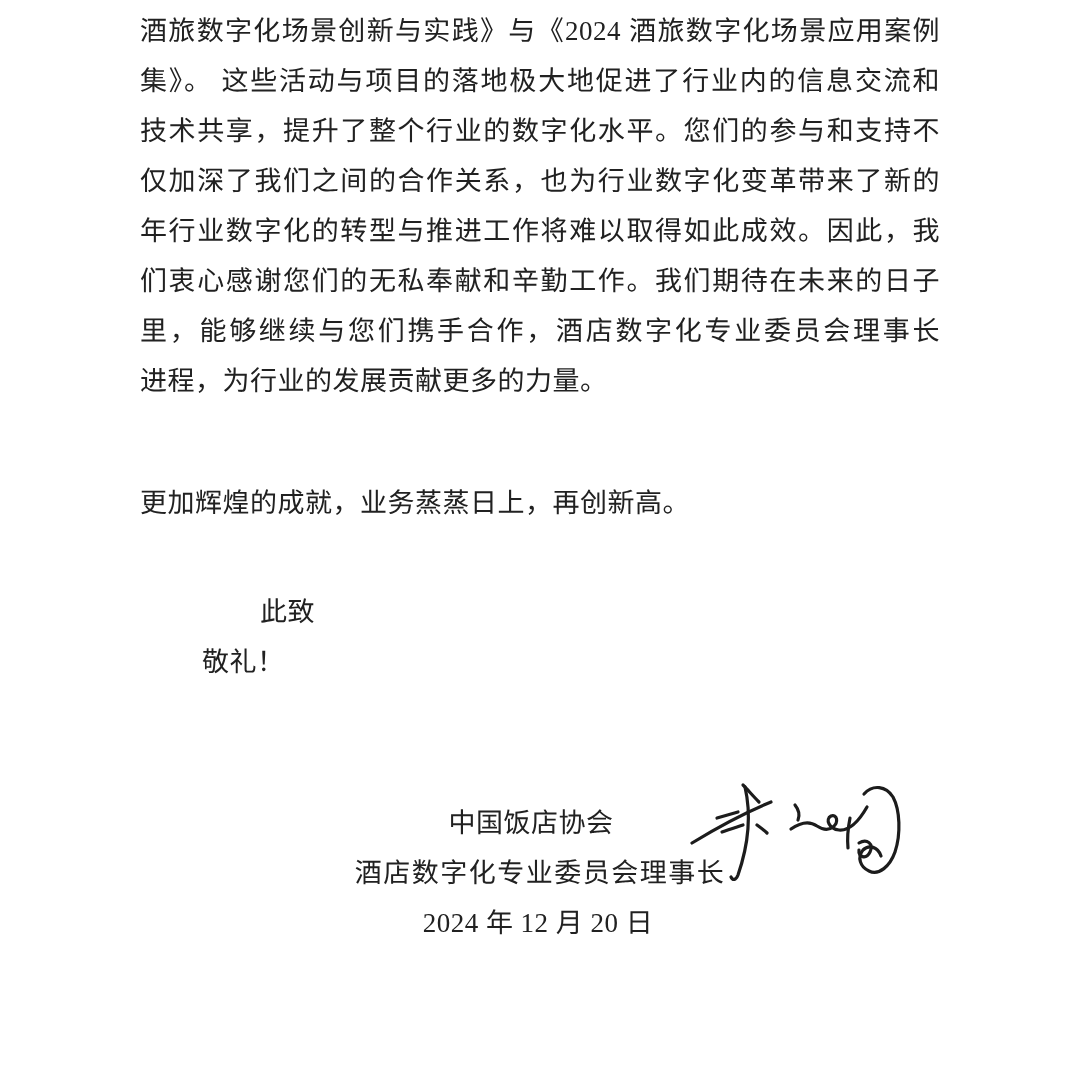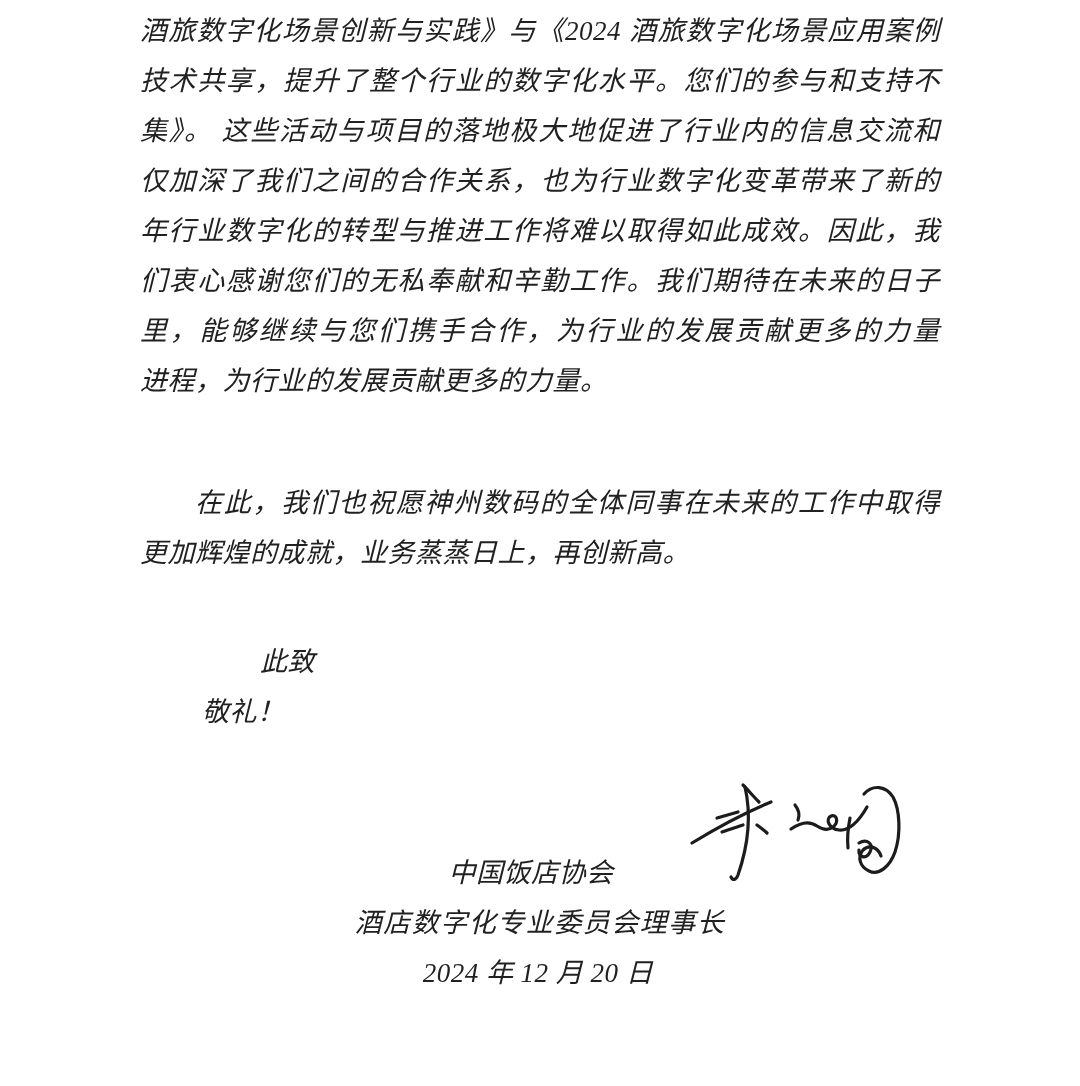--- a/index.html
+++ b/index.html
@@ -12,21 +12,20 @@
     height: 1086px;
     font-family: "Liberation Serif", "DejaVu Serif", serif;
     color: #212121;
   }
   .page {
     position: relative;
     width: 1048px;
     height: 1086px;
     background: #ffffff;
     overflow: hidden;
-    font-style: italic;
   }
   .content {
     position: absolute;
     left: 140px;
     top: 0;
     width: 800px;
     font-size: 27px;
     line-height: 50px;
     letter-spacing: 0.5px;
   }
@@ -71,31 +70,30 @@
 </style>
 </head>
 <body>
 
 <div class="page">
 
   <div class="content">
 
     <div class="para para1">
       <div class="line">酒旅数字化场景创新与实践》与《2024 酒旅数字化场景应用案例</div>
+      <div class="line">集》。 这些活动与项目的落地极大地促进了行业内的信息交流和</div>
       <div class="line">技术共享，提升了整个行业的数字化水平。您们的参与和支持不</div>
-      <div class="line">集》。 这些活动与项目的落地极大地促进了行业内的信息交流和</div>
       <div class="line">仅加深了我们之间的合作关系，也为行业数字化变革带来了新的</div>
       <div class="line">年行业数字化的转型与推进工作将难以取得如此成效。因此，我</div>
       <div class="line">们衷心感谢您们的无私奉献和辛勤工作。我们期待在未来的日子</div>
-      <div class="line">里，能够继续与您们携手合作，为行业的发展贡献更多的力量</div>
+      <div class="line">里，能够继续与您们携手合作，酒店数字化专业委员会理事长</div>
       <div class="line last">进程，为行业的发展贡献更多的力量。</div>
     </div>
 
     <div class="para para2">
-      <div class="line indent2">在此，我们也祝愿神州数码的全体同事在未来的工作中取得</div>
       <div class="line last">更加辉煌的成就，业务蒸蒸日上，再创新高。</div>
     </div>
 
     <div class="closing">
       <div class="line salute1">此致</div>
       <div class="line salute2">敬礼！</div>
     </div>
 
     <div class="signoff">
       <div class="org">中国饭店协会</div>

